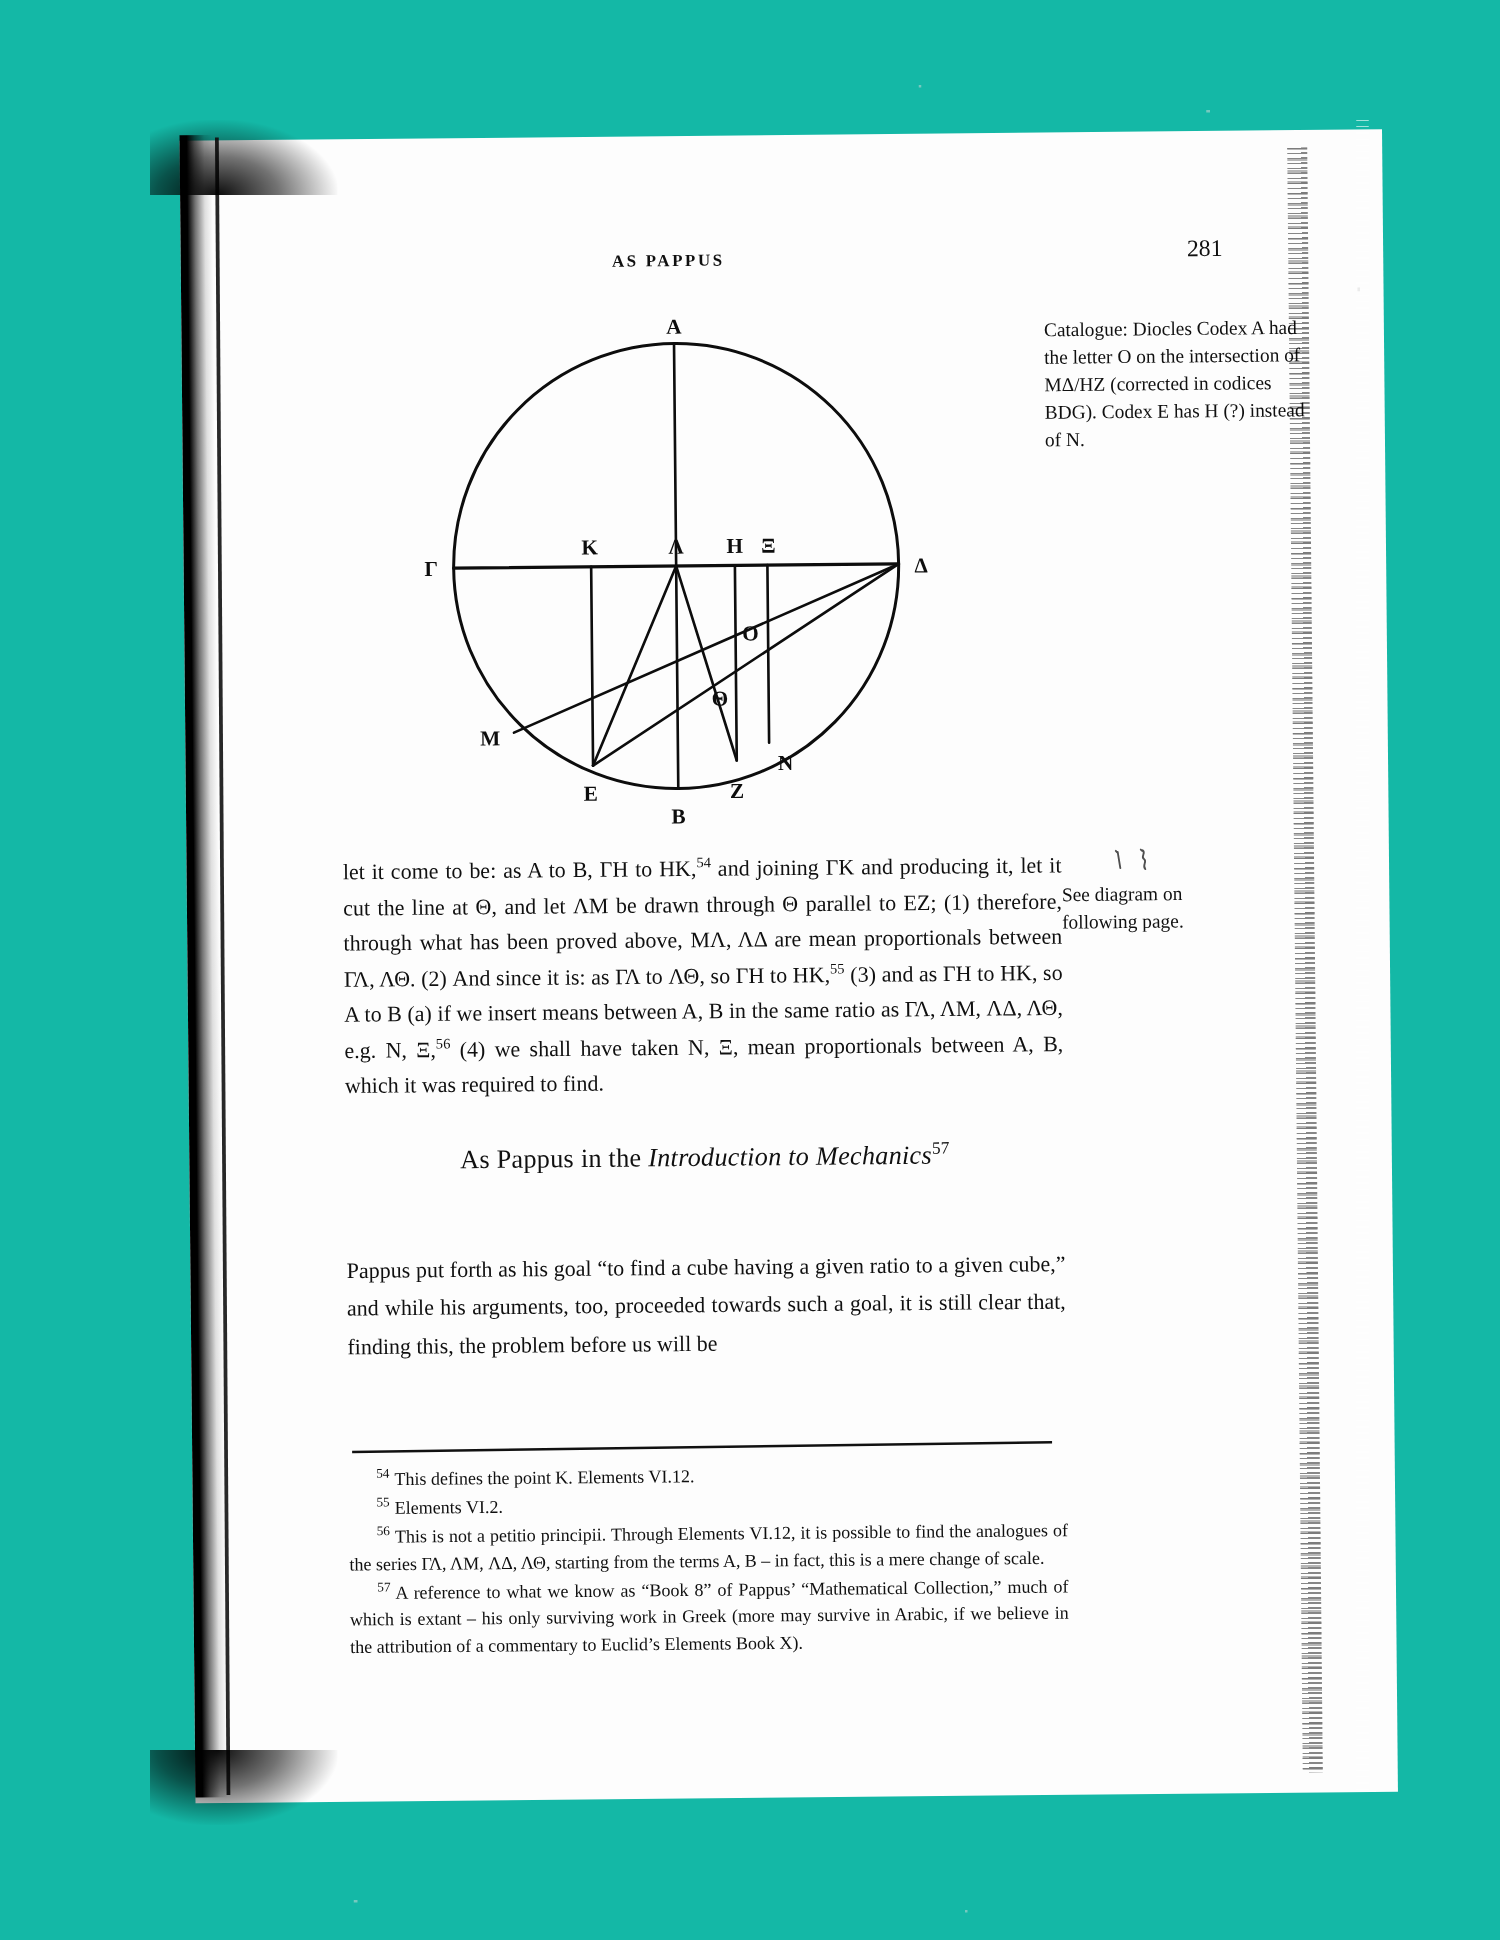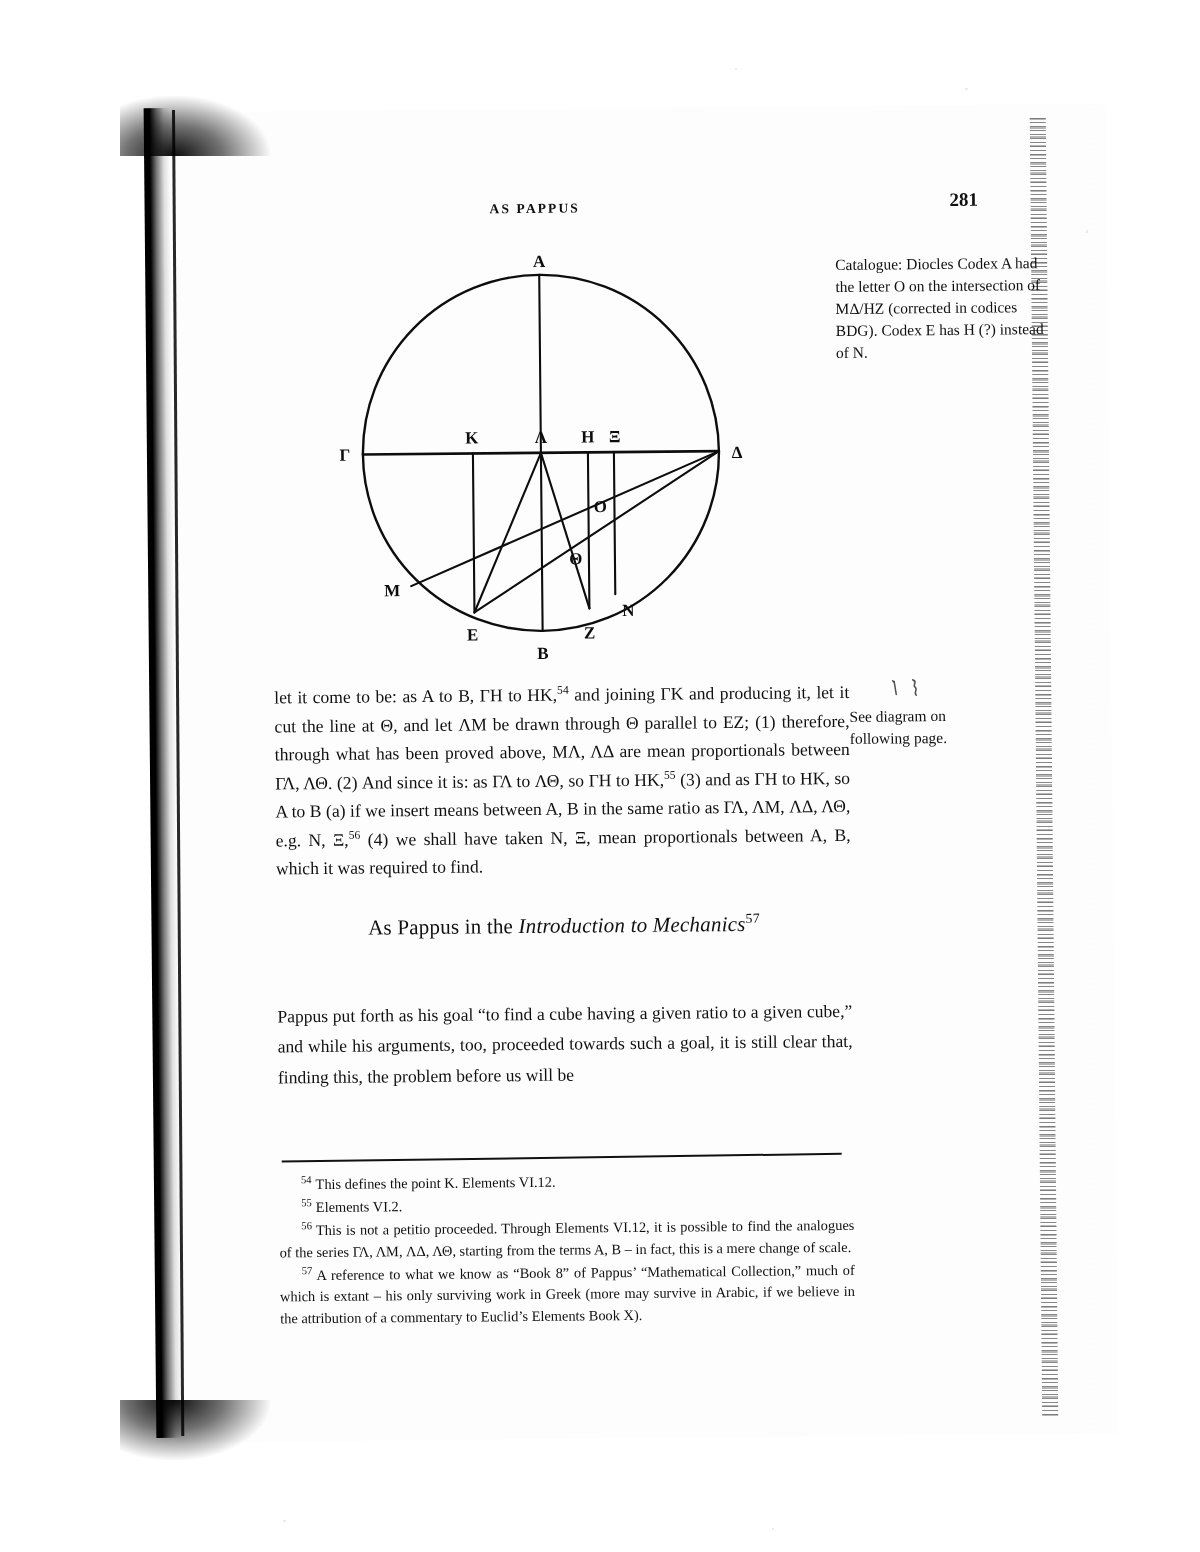--- a/index.html
+++ b/index.html
@@ -11,21 +11,21 @@
     width: 1200px;
     height: 1552px;
     overflow: hidden;
     font-family: "Liberation Serif", serif;
   }
 
   #scan {
     position: relative;
     width: 1200px;
     height: 1552px;
-    background: #ffffff;
+    background: #14b8a6;
     overflow: hidden;
   }
 
   
   #page-sheet {
     position: absolute;
     left: 150px;
     top: 108px;
     width: 962px;
     height: 1330px;
@@ -116,21 +116,21 @@
     font-size: 13.5px;
     letter-spacing: 2.1px;
     font-weight: 600;
     font-family: "Liberation Serif", serif;
   }
   .folio {
     position: absolute;
     left: 805px;
     top: 84px;
     font-size: 19px;
-    font-weight: 700;
+    font-weight: 400;
   }
 
   
   .margin-note {
     position: absolute;
     font-size: 15.5px;
     line-height: 1.42;
     width: 215px;
   }
   #note-catalogue { left: 690px; top: 148px; }
@@ -282,21 +282,21 @@
 
       <div class="section-title">As Pappus in the <span class="ital">Introduction to Mechanics</span><sup>57</sup></div>
 
       <div class="body-block" id="body-2">Pappus put forth as his goal “to find a cube having a given ratio to a given cube,” and while his arguments, too, proceeded towards such a goal, it is still clear that, finding this, the problem before us will be</div>
 
       <div id="fn-rule"></div>
 
       <div id="footnotes">
           <p class="fn"><span class="marker">54</span><span>This defines the point K. <span class="ital">Elements</span> VI.12.</span></p>
           <p class="fn"><span class="marker">55</span><span><span class="ital">Elements</span> VI.2.</span></p>
-          <p class="fn"><span class="marker">56</span><span>This is not a <span class="ital">petitio proceeded</span>. Through <span class="ital">Elements</span> VI.12, it is possible to find the analogues of the series ΓΛ, ΛM, ΛΔ, ΛΘ, starting from the terms A, B – in fact, this is a mere change of scale.</span></p>
+          <p class="fn"><span class="marker">56</span><span>This is not a <span class="ital">petitio principii</span>. Through <span class="ital">Elements</span> VI.12, it is possible to find the analogues of the series ΓΛ, ΛM, ΛΔ, ΛΘ, starting from the terms A, B – in fact, this is a mere change of scale.</span></p>
           <p class="fn"><span class="marker">57</span><span>A reference to what we know as “Book 8” of Pappus’ “Mathematical Collection,” much of which is extant – his only surviving work in Greek (more may survive in Arabic, if we believe in the attribution of a commentary to Euclid’s <span class="ital">Elements</span> Book X).</span></p>
         </div>
 
     </div>
   </div>
 
   <div id="gutter-shadow"></div>
   <div id="gutter-line"></div>
   <div class="gutter-fan" id="gutter-fan-top"></div>
   <div class="gutter-fan" id="gutter-fan-bot"></div>

